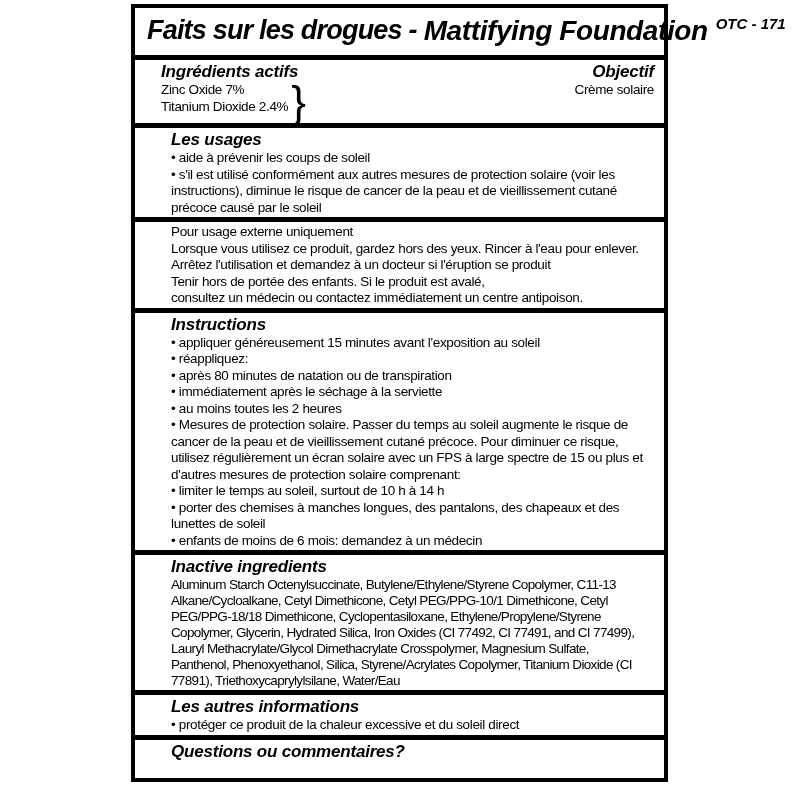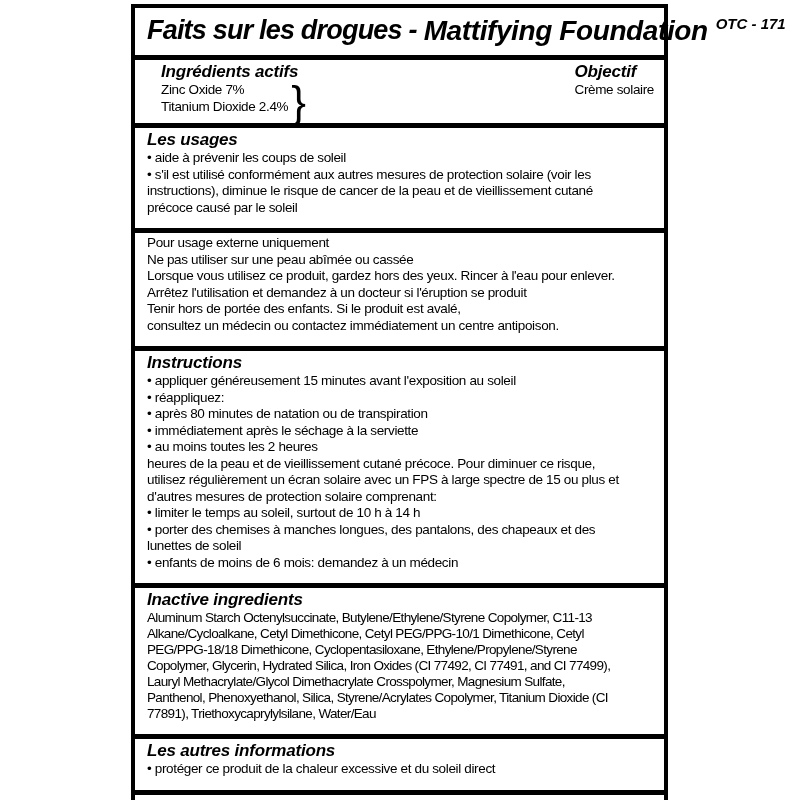--- a/index.html
+++ b/index.html
@@ -32,38 +32,38 @@
   .hdr-product {
     font-size: 28px; font-weight: bold; font-style: italic;
     margin-left: 7px; letter-spacing: -0.4px; white-space: nowrap;
   }
   .hdr-code {
     font-size: 15px; font-weight: bold; font-style: italic;
     margin-left: auto; padding-left: 8px; white-space: nowrap;
   }
 
   
-  section { padding: 2px 10px 12px 12px; }
+  section { padding: 2px 10px 1px 12px; margin-left: 24px; }
   .sec-heading {
     font-size: 17px; font-weight: bold; font-style: italic;
     line-height: 20px; letter-spacing: -0.2px;
   }
   .tline {
     font-size: 13.5px; line-height: 16.5px;
     letter-spacing: -0.35px; white-space: nowrap;
   }
 
   
   .ingr { display: flex; justify-content: space-between; padding: 2px 10px 3px 26px; }
   .ingr-row { display: flex; align-items: flex-start; justify-content: flex-end; }
   .brace {
     font-size: 44px; line-height: 36px; font-weight: normal;
     margin: 0 0 0 3px; align-self: center; padding-top: 2px;
   }
-  .ingr-right { text-align: left; }
+  .ingr-right { text-align: right; }
 
   
   .sec-inactive .tline { letter-spacing: -0.65px; line-height: 16px; }
 
   .sec-questions { padding-bottom: 16px; }
 </style>
 </head>
 <body>
 
 <div class="label">
@@ -103,39 +103,39 @@
         <div class="tline">instructions), diminue le risque de cancer de la peau et de vieillissement cutané</div>
         <div class="tline">précoce causé par le soleil</div>
       </div>
   </section>
 
   <div class="divider"></div>
 
   <section>
     <div>
         <div class="tline">Pour usage externe uniquement</div>
-        <div class="tline">Ne pas utiliser sur une peau abîmée ou cassée</div>
         <div class="tline">Lorsque vous utilisez ce produit, gardez hors des yeux. Rincer à l'eau pour enlever.</div>
         <div class="tline">Arrêtez l'utilisation et demandez à un docteur si l'éruption se produit</div>
         <div class="tline">Tenir hors de portée des enfants. Si le produit est avalé,</div>
         <div class="tline">consultez un médecin ou contactez immédiatement un centre antipoison.</div>
       </div>
   </section>
 
   <div class="divider"></div>
 
   <section>
     <div class="sec-heading">Instructions</div>
     <div>
         <div class="tline">• appliquer généreusement 15 minutes avant l'exposition au soleil</div>
         <div class="tline">• réappliquez:</div>
         <div class="tline">• après 80 minutes de natation ou de transpiration</div>
         <div class="tline">• immédiatement après le séchage à la serviette</div>
         <div class="tline">• au moins toutes les 2 heures</div>
-        <div class="tline">heures de la peau et de vieillissement cutané précoce. Pour diminuer ce risque,</div>
+        <div class="tline">• Mesures de protection solaire. Passer du temps au soleil augmente le risque de</div>
+        <div class="tline">cancer de la peau et de vieillissement cutané précoce. Pour diminuer ce risque,</div>
         <div class="tline">utilisez régulièrement un écran solaire avec un FPS à large spectre de 15 ou plus et</div>
         <div class="tline">d'autres mesures de protection solaire comprenant:</div>
         <div class="tline">• limiter le temps au soleil, surtout de 10 h à 14 h</div>
         <div class="tline">• porter des chemises à manches longues, des pantalons, des chapeaux et des</div>
         <div class="tline">lunettes de soleil</div>
         <div class="tline">• enfants de moins de 6 mois: demandez à un médecin</div>
       </div>
   </section>
 
   <div class="divider"></div>

